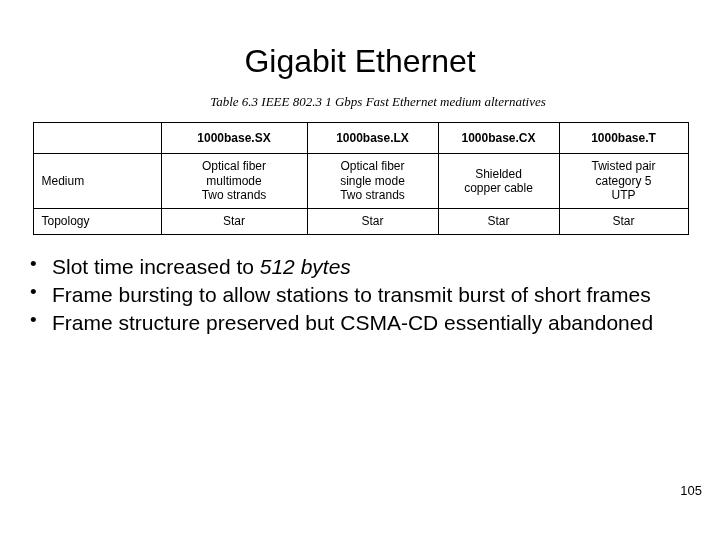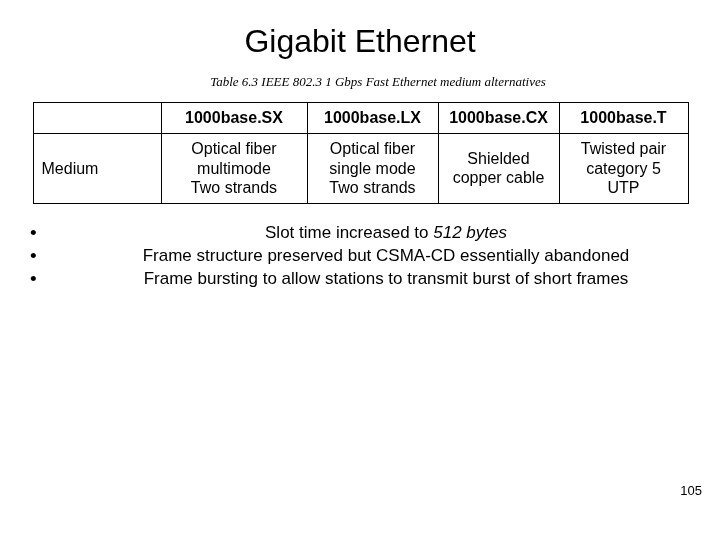--- a/index.html
+++ b/index.html
@@ -19,21 +19,21 @@
     position: relative;
     width: 720px;
     height: 540px;
   }
   .title {
     text-align: center;
     font-size: 32px;
     font-weight: normal;
     font-family: "Liberation Sans", sans-serif;
     margin: 0;
-    padding-top: 24px;
+    padding-top: 44px;
     letter-spacing: 0px;
     line-height: 1.1;
   }
   .table-caption {
     text-align: center;
     font-family: "Liberation Serif", serif;
     font-style: italic;
     font-size: 13px;
     margin-top: 15px;
     margin-bottom: 0;
@@ -43,21 +43,21 @@
     margin: 12px auto 0 auto;
     width: 655px;
   }
   table.alt {
     border-collapse: collapse;
     width: 100%;
     table-layout: fixed;
   }
   table.alt td, table.alt th {
     border: 1px solid #000000;
-    font-size: 16px;
+    font-size: 12px;
     font-family: "Liberation Sans", sans-serif;
     font-weight: normal;
     padding: 5px 8px;
     vertical-align: middle;
     line-height: 1.22;
   }
   table.alt th {
     text-align: center;
     font-weight: bold;
     height: 20px;
@@ -71,23 +71,22 @@
   col.c0 { width: 128px; }
   col.c1 { width: 146px; }
   col.c2 { width: 131px; }
   col.c3 { width: 121px; }
   col.c4 { width: 129px; }
 
   .bullets {
     margin: 18px 0 0 0;
     padding: 0 0 0 22px;
     list-style: none;
-    font-size: 17px;
+    font-size: 21px;
     line-height: 1.29;
-    text-align: center;
   }
   .bullets li {
     position: relative;
     padding-left: 30px;
     margin-bottom: 1px;
   }
   .bullets li::before {
     content: "\2022";
     position: absolute;
     left: 8px;
@@ -133,25 +132,32 @@
         </tr>
       </thead>
       <tbody>
         <tr>
           <td class="rowhead">Medium</td>
           <td class="cell">Optical fiber<br>multimode<br>Two strands</td>
           <td class="cell">Optical fiber<br>single mode<br>Two strands</td>
           <td class="cell">Shielded<br>copper cable</td>
           <td class="cell">Twisted pair<br>category 5<br>UTP</td>
         </tr>
+        <tr>
+          <td class="rowhead">Topology</td>
+          <td class="cell">Star</td>
+          <td class="cell">Star</td>
+          <td class="cell">Star</td>
+          <td class="cell">Star</td>
+        </tr>
       </tbody>
     </table>
   </div>
 
   <ul class="bullets">
     <li><span>Slot time increased to </span><em>512 bytes</em></li>
+    <li><span>Frame bursting to allow stations to transmit burst of short frames</span></li>
     <li><span>Frame structure preserved but CSMA-CD essentially abandoned</span></li>
-    <li><span>Frame bursting to allow stations to transmit burst of short frames</span></li>
   </ul>
 
   <div class="page-number">105</div>
 
 </div>
 
 </body></html>

